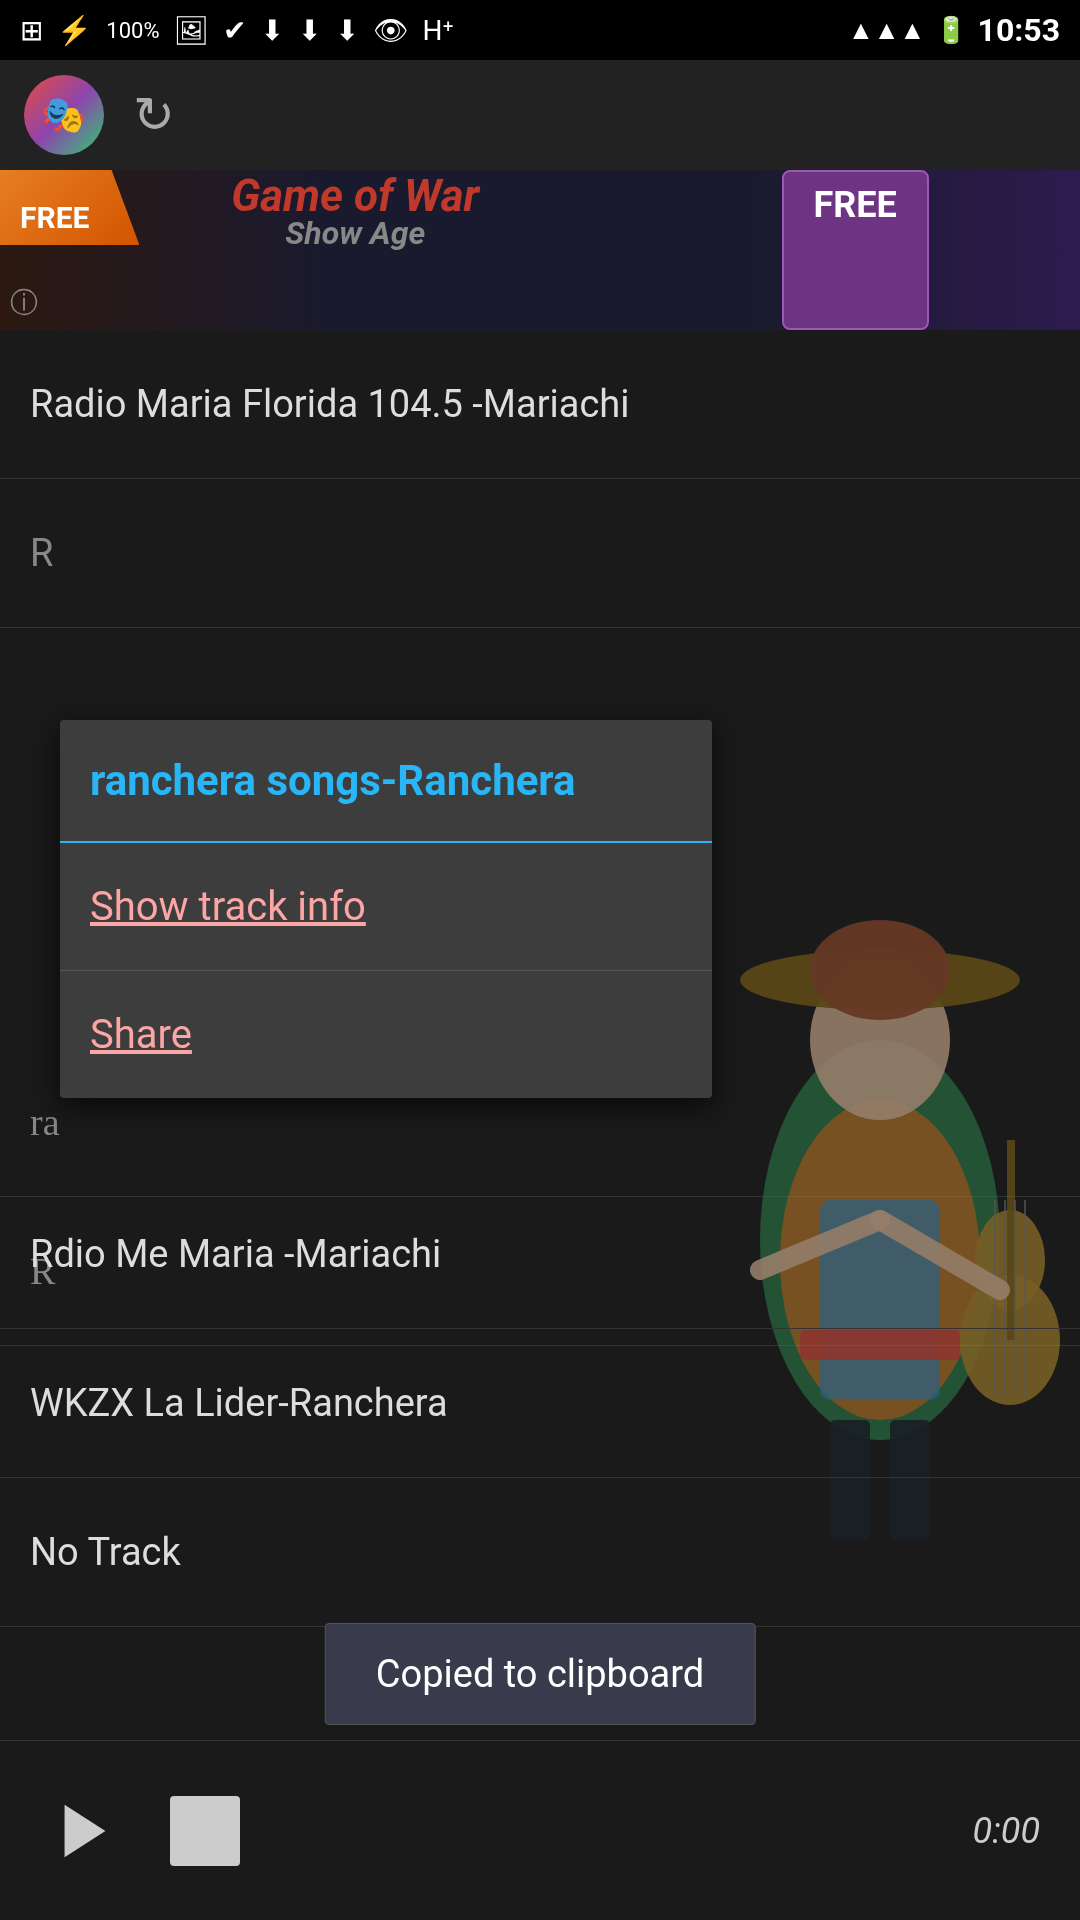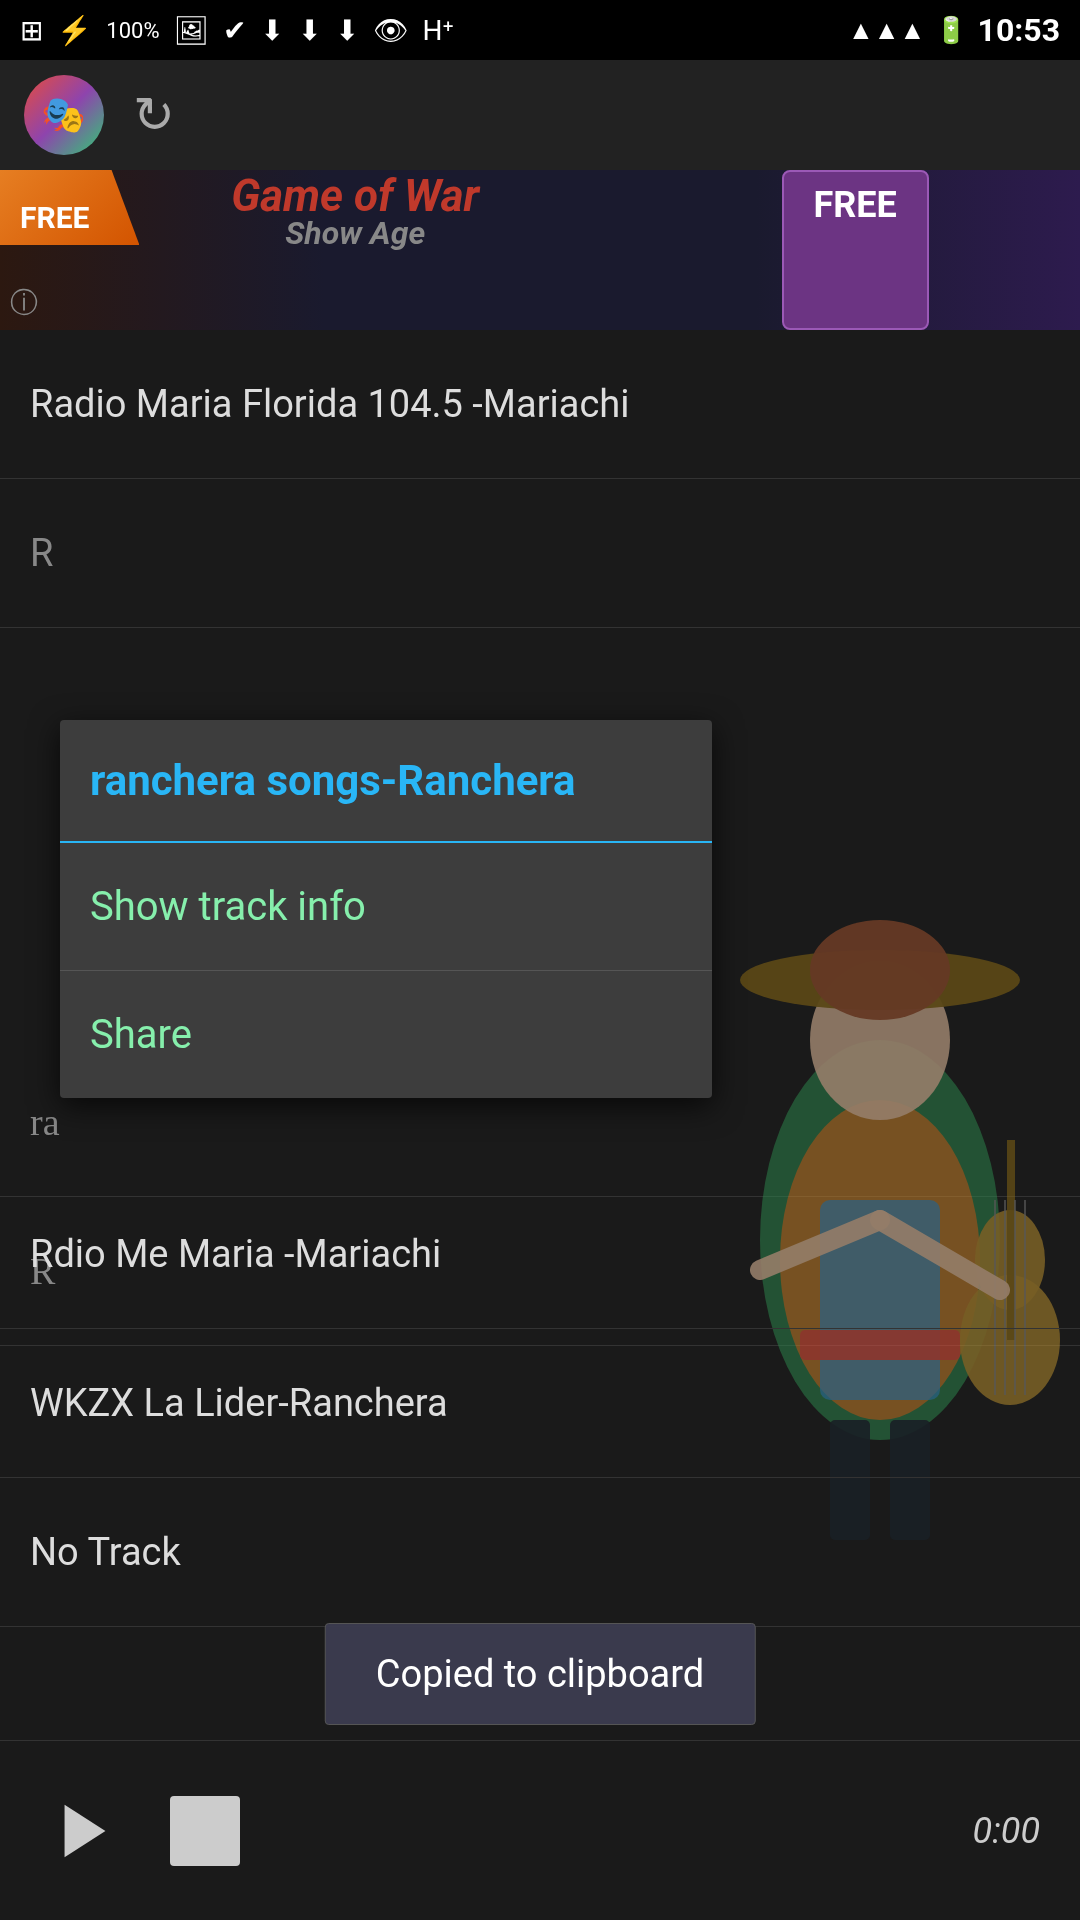--- a/index.html
+++ b/index.html
@@ -161,24 +161,25 @@
     }
     .context-menu-title {
       padding: 36px 30px;
       color: #29b6f6;
       font-size: 42px;
       font-weight: bold;
       border-bottom: 2px solid #29b6f6;
     }
     .context-menu-item {
       padding: 40px 30px;
-      color: #86efac;
+      color: #fca5a5;
       font-size: 40px;
       border-bottom: 1px solid #555;
       background: transparent;
+      text-decoration: underline;
     }
     .context-menu-item:last-child {
       border-bottom: none;
     }
 
     
     .bg-illustration {
       position: absolute;
       bottom: 200px;
       right: 0;

